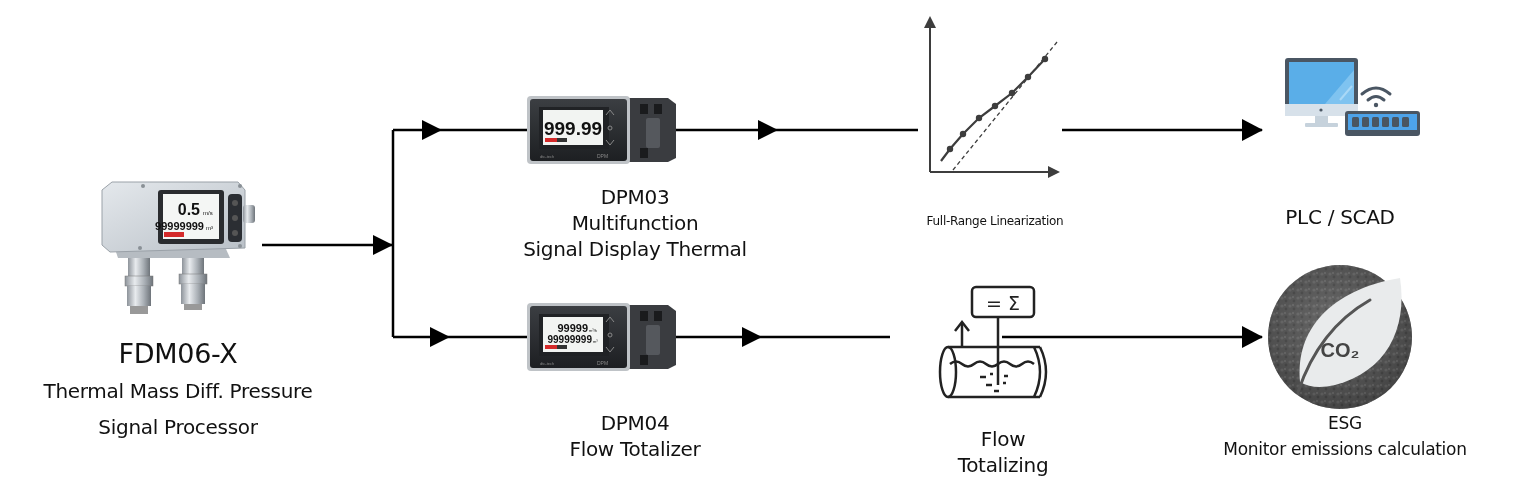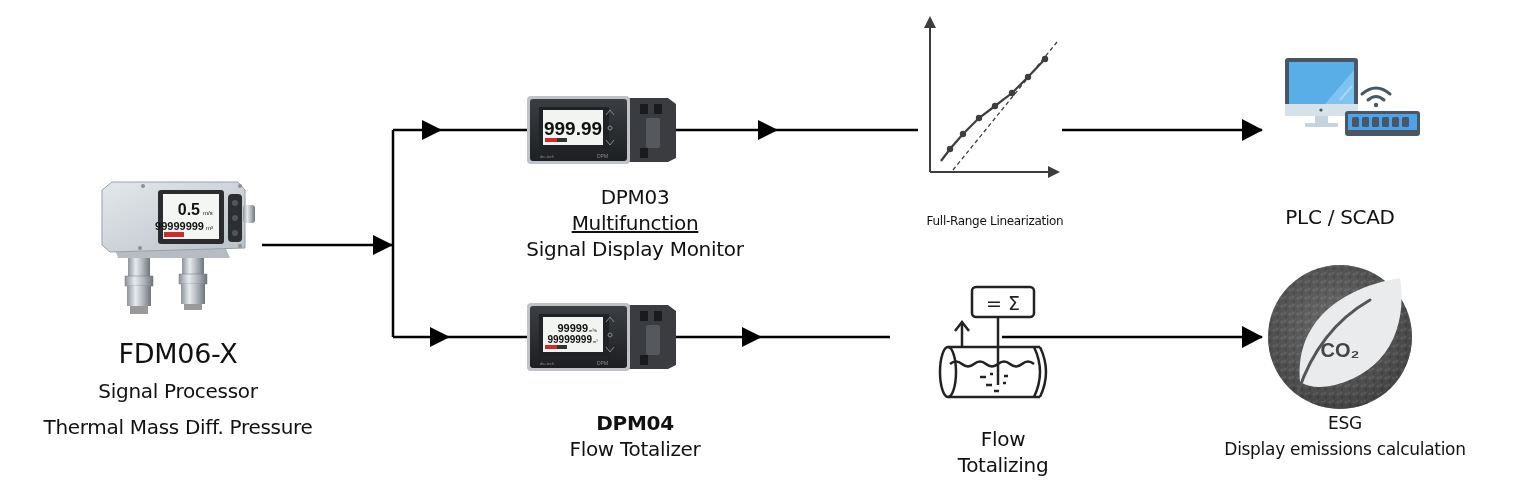--- a/index.html
+++ b/index.html
@@ -212,40 +212,40 @@
     <circle cx="1340" cy="337" r="72" fill="url(#forest)"></circle>
     <circle cx="1340" cy="337" r="72" fill="url(#foliage)" opacity="0.45"></circle>
     <path d="M1300 382 C1295 330 1330 290 1400 278 C1408 330 1385 372 1335 385 C1322 388 1310 388 1300 382 Z" fill="#e9ebec"></path>
     <path d="M1298 392 C1312 350 1335 320 1370 300" fill="none" stroke="#555" stroke-width="3" stroke-linecap="round"></path>
   </g>
   <text x="1340" y="357" text-anchor="middle" font-family="Liberation Sans, sans-serif" font-weight="bold" font-size="20" fill="#444">CO₂</text>
 </svg>
 
 <div class="lbl" style="left:0;top:335px;width:356px;">
   <div style="font-size:27px;line-height:38px;">FDM06-X</div>
+  <div style="font-size:20px;line-height:36px;">Thermal Mass Diff. Pressure</div>
   <div style="font-size:20px;line-height:36px;">Signal Processor</div>
-  <div style="font-size:20px;line-height:36px;">Thermal Mass Diff. Pressure</div>
 </div>
 
 <div class="lbl" style="left:490px;top:184px;width:290px;font-size:20px;">
   <div style="line-height:26px;">DPM03</div>
-  <div style="line-height:26px;text-decoration:underline;">Multifunction</div>
-  <div style="line-height:26px;">Signal Display Monitor</div>
+  <div style="line-height:26px;">Multifunction</div>
+  <div style="line-height:26px;">Signal Display Thermal</div>
 </div>
 
 <div class="lbl" style="left:490px;top:410px;width:290px;font-size:20px;">
-  <div style="line-height:26px;font-weight:bold;">DPM04</div>
+  <div style="line-height:26px;">DPM04</div>
   <div style="line-height:26px;">Flow Totalizer</div>
 </div>
 
 <div class="lbl" style="left:830px;top:208px;width:330px;font-size:12px;line-height:26px;">Full-Range Linearization</div>
 
 <div class="lbl" style="left:1220px;top:204px;width:240px;font-size:20px;line-height:26px;">PLC / SCAD</div>
 
 <div class="lbl" style="left:913px;top:410px;width:180px;font-size:20px;margin-top:16px;">
   <div style="line-height:26px;">Flow</div>
   <div style="line-height:26px;text-align:center;">Totalizing</div>
 </div>
 
 <div class="lbl" style="left:1180px;top:410px;width:330px;font-size:17px;">
   <div style="line-height:26px;">ESG</div>
-  <div style="line-height:26px;">Display emissions calculation</div>
+  <div style="line-height:26px;">Monitor emissions calculation</div>
 </div>
 
 </body></html>

